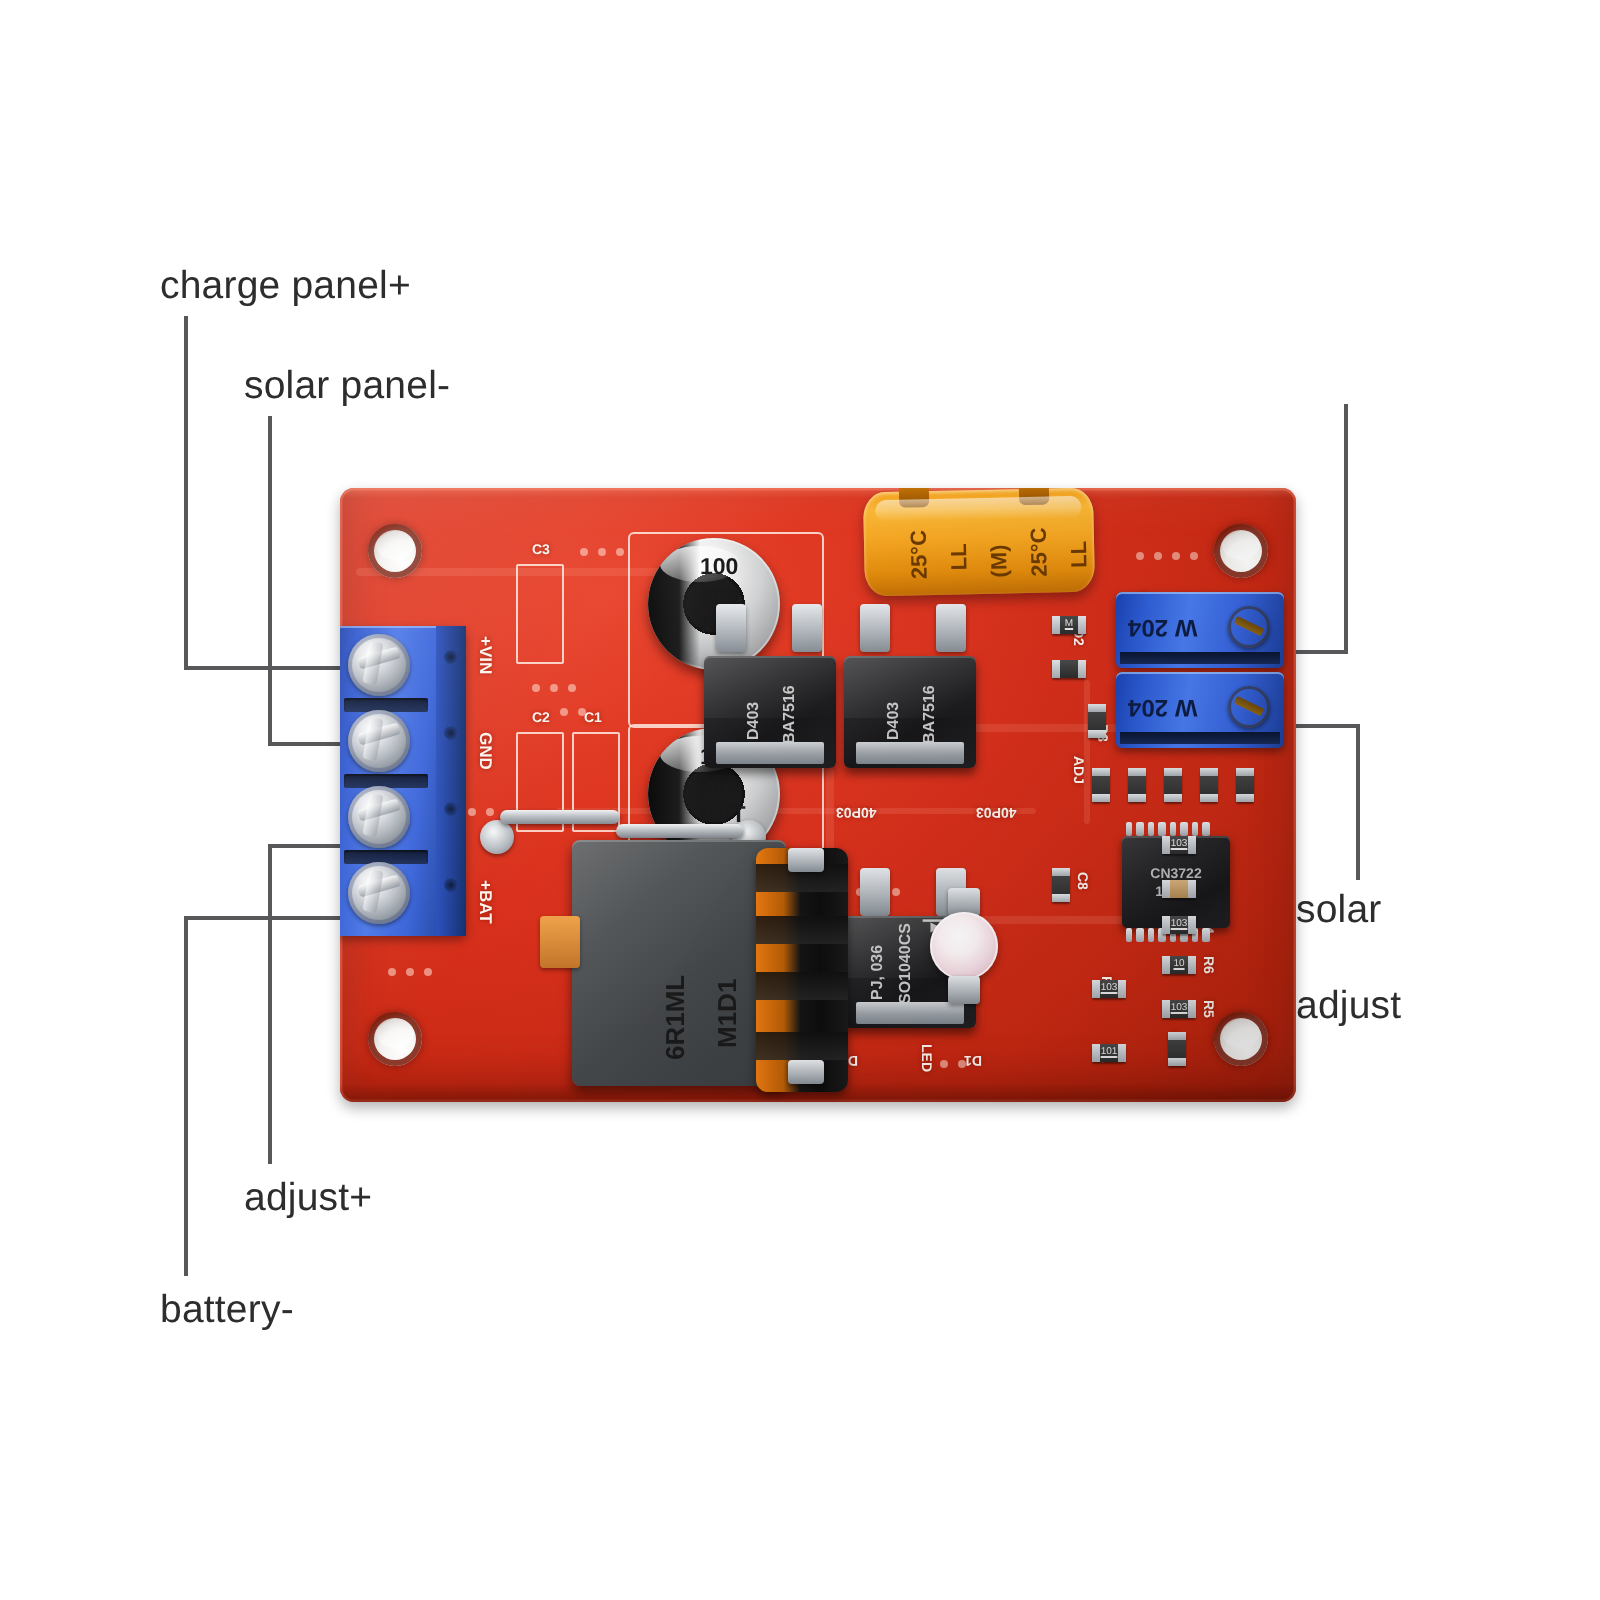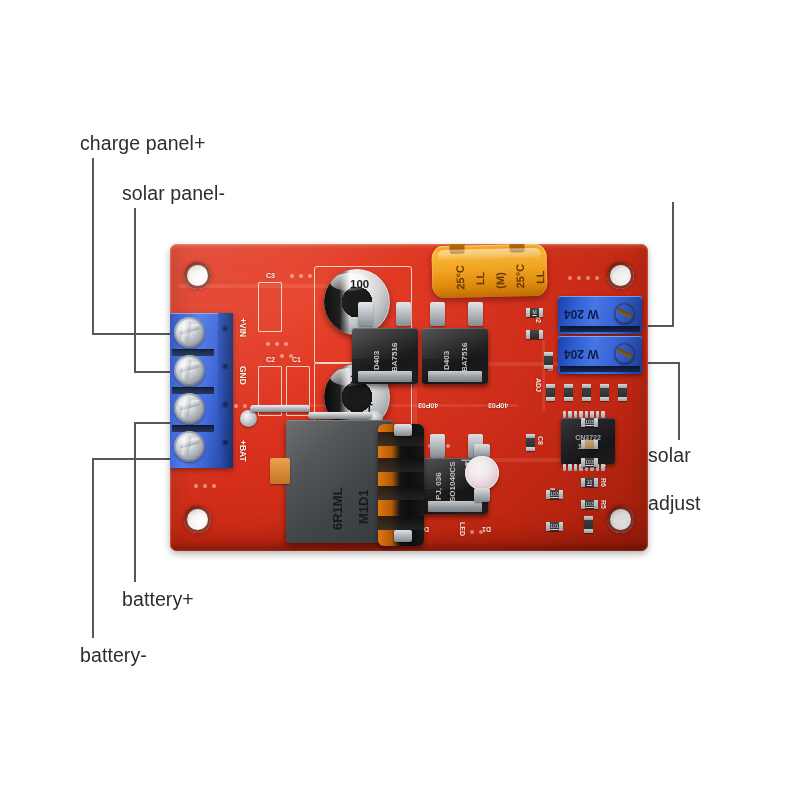--- a/index.html
+++ b/index.html
@@ -235,21 +235,21 @@
 </style>
 </head>
 <body>
 
 <div id="stage">
 
   <div class="anno" style="left:80px;top:132px;">charge panel+</div>
   <div class="anno" style="left:122px;top:182px;">solar panel-</div>
   <div class="anno" style="left:648px;top:444px;">solar</div>
   <div class="anno" style="left:648px;top:478px;margin-top:14px;">adjust</div>
-  <div class="anno" style="left:122px;top:588px;">battery+</div>
+  <div class="anno" style="left:122px;top:588px;">adjust+</div>
   <div class="anno" style="left:80px;top:644px;">battery-</div>
 
   <div class="lead v" style="left:92px;top:158px;height:176px;"></div>
   <div class="lead h" style="left:92px;top:333px;width:86px;"></div>
 
   <div class="lead v" style="left:134px;top:208px;height:164px;"></div>
   <div class="lead h" style="left:134px;top:371px;width:44px;"></div>
 
   <div class="lead v" style="left:134px;top:422px;height:160px;"></div>
   <div class="lead h" style="left:134px;top:422px;width:44px;"></div>

